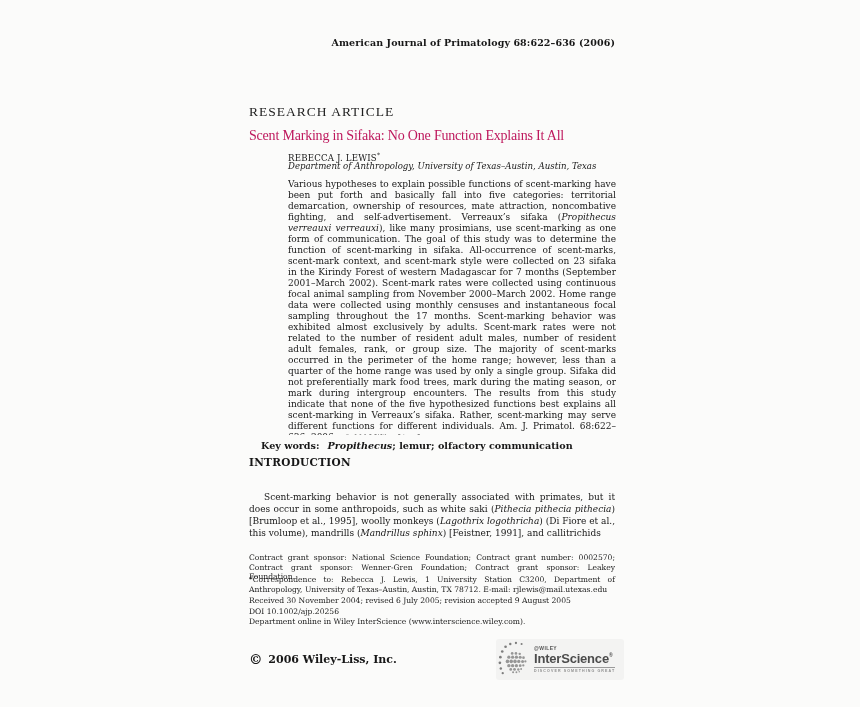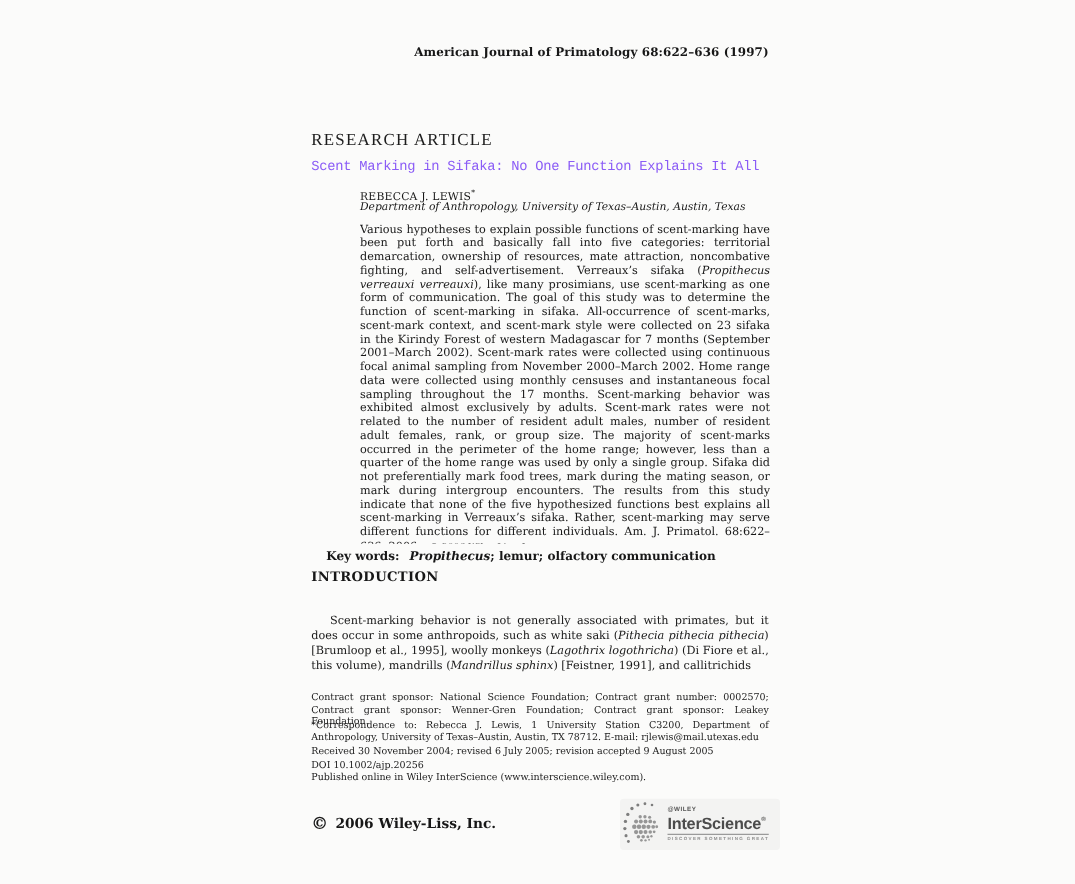--- a/index.html
+++ b/index.html
@@ -9,21 +9,21 @@
     font-family:"DejaVu Serif", serif;
     color:#171717;
     -webkit-font-smoothing:antialiased;
   }
   .page{position:relative;width:860px;height:707px;overflow:hidden;background:#fbfbfa;}
   .col{position:absolute;left:249px;top:0;width:366px;height:707px;}
   .col > div, .col > h1{position:absolute;margin:0;}
 
   .running-head{top:37px;left:0;width:100%;text-align:right;font-size:9.5px;font-weight:bold;letter-spacing:.1px;}
   .article-type{top:104px;left:0;font-family:Liberation Serif, serif;font-size:13.5px;letter-spacing:1px;color:#1d1d1d;white-space:nowrap;}
-  .title{top:128px;left:0;font-family:Liberation Mono, monospace;font-size:11px;font-weight:normal;letter-spacing:-.2px;color:#8b5cf6;white-space:nowrap;}
+  .title{top:128px;left:0;font-family:Liberation Serif, serif;font-size:14px;font-weight:normal;letter-spacing:-.2px;color:#be185d;white-space:nowrap;}
   .author{top:151px;left:39px;font-size:8.6px;letter-spacing:.2px;}
   .author sup{font-size:6px;}
   .affiliation{top:161px;left:39px;font-size:8.6px;font-style:italic;white-space:nowrap;}
 
   .abstract{
     top:179px;left:39px;width:328px;max-height:256px;overflow:hidden;
     font-size:9px;line-height:11px;text-align:justify;
   }
   .abstract .abs-copy{font-size:7.4px;margin-left:7px;}
 
@@ -56,21 +56,21 @@
   .logo-text .isci{font-family:"Liberation Sans",sans-serif;font-size:13px;font-weight:bold;color:#4c4c4c;letter-spacing:-.2px;padding-bottom:2px;border-bottom:1px solid #9a9a9a;}
   .logo-text .isci sup.reg{font-size:5px;vertical-align:6px;}
   .logo-text .tagline{font-family:"Liberation Sans",sans-serif;font-size:3.6px;letter-spacing:1.1px;color:#8e8e8e;margin-top:2px;font-weight:bold;}
 </style>
 </head>
 <body>
 
 <div class="page">
   <div class="col">
 
-    <div class="running-head">American Journal of Primatology 68:622–636 (1997)</div>
+    <div class="running-head">American Journal of Primatology 68:622–636 (2006)</div>
 
     <div class="article-type">RESEARCH ARTICLE</div>
 
     <h1 class="title">Scent Marking in Sifaka: No One Function Explains It All</h1>
 
     <div class="author"><span>REBECCA J. LEWIS</span><sup>*</sup></div>
 
     <div class="affiliation">Department of Anthropology, University of Texas–Austin, Austin, Texas</div>
 
     <div class="abstract"><span>Various hypotheses to explain possible functions of scent-marking have been put forth and basically fall into five categories: territorial demarcation, ownership of resources, mate attraction, noncombative fighting, and self-advertisement. Verreaux’s sifaka (</span><i>Propithecus verreauxi verreauxi</i><span>), like many prosimians, use scent-marking as one form of communication. The goal of this study was to determine the function of scent-marking in sifaka. All-occurrence of scent-marks, scent-mark context, and scent-mark style were collected on 23 sifaka in the Kirindy Forest of western Madagascar for 7 months (September 2001–March 2002). Scent-mark rates were collected using continuous focal animal sampling from November 2000–March 2002. Home range data were collected using monthly censuses and instantaneous focal sampling throughout the 17 months. Scent-marking behavior was exhibited almost exclusively by adults. Scent-mark rates were not related to the number of resident adult males, number of resident adult females, rank, or group size. The majority of scent-marks occurred in the perimeter of the home range; however, less than a quarter of the home range was used by only a single group. Sifaka did not preferentially mark food trees, mark during the mating season, or mark during intergroup encounters. The results from this study indicate that none of the five hypothesized functions best explains all scent-marking in Verreaux’s sifaka. Rather, scent-marking may serve different functions for different individuals. Am. J. Primatol. 68:622–636, 2006.</span><span class="abs-copy">© 2006 Wiley-Liss, Inc.</span></div>
@@ -80,21 +80,21 @@
     </div>
 
     <div class="intro-head">INTRODUCTION</div>
 
     <div class="intro"><span>Scent-marking behavior is not generally associated with primates, but it does occur in some anthropoids, such as white saki (</span><i>Pithecia pithecia pithecia</i><span>) [Brumloop et al., 1995], woolly monkeys (</span><i>Lagothrix logothricha</i><span>) (Di Fiore et al., this volume), mandrills (</span><i>Mandrillus sphinx</i><span>) [Feistner, 1991], and callitrichids</span></div>
 
     <div class="fn fn-grants">Contract grant sponsor: National Science Foundation; Contract grant number: 0002570; Contract grant sponsor: Wenner-Gren Foundation; Contract grant sponsor: Leakey Foundation.</div>
     <div class="fn fn-corr">*Correspondence to: Rebecca J. Lewis, 1 University Station C3200, Department of Anthropology, University of Texas–Austin, Austin, TX 78712. E-mail: rjlewis@mail.utexas.edu</div>
     <div class="fn fn-recv">Received 30 November 2004; revised 6 July 2005; revision accepted 9 August 2005</div>
     <div class="fn fn-doi">DOI 10.1002/ajp.20256</div>
-    <div class="fn fn-pub">Published online in Wiley InterScience (www.interscience.wiley.com).</div>
+    <div class="fn fn-pub">Department online in Wiley InterScience (www.interscience.wiley.com).</div>
 
     <div class="copyright"><span class="copy-sym">©</span><span> 2006 Wiley-Liss, Inc.</span></div>
   </div>
 
   <div class="logo">
     <svg class="globe" width="34" height="38" viewBox="0 0 36 40">
       <g fill="#7d7d7d">
         <circle cx="5" cy="34" r="1.2"></circle>
           <circle cx="3" cy="29" r="1.3"></circle>
           <circle cx="2" cy="23" r="1.4"></circle>

